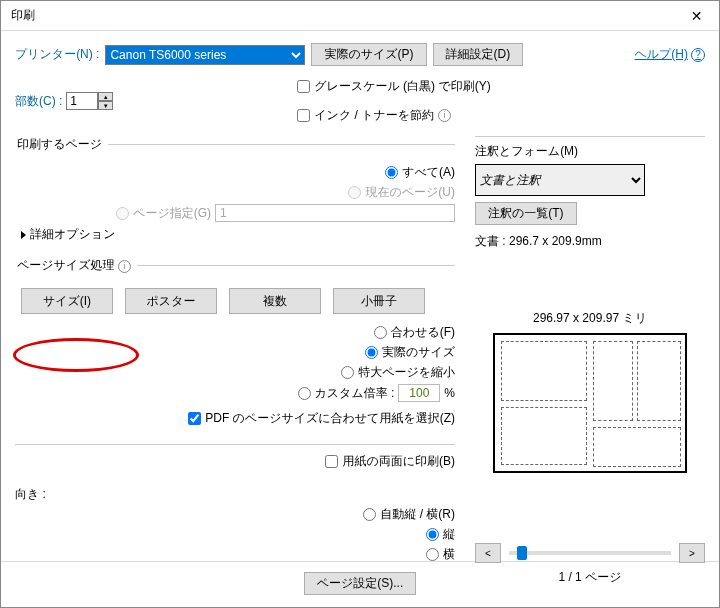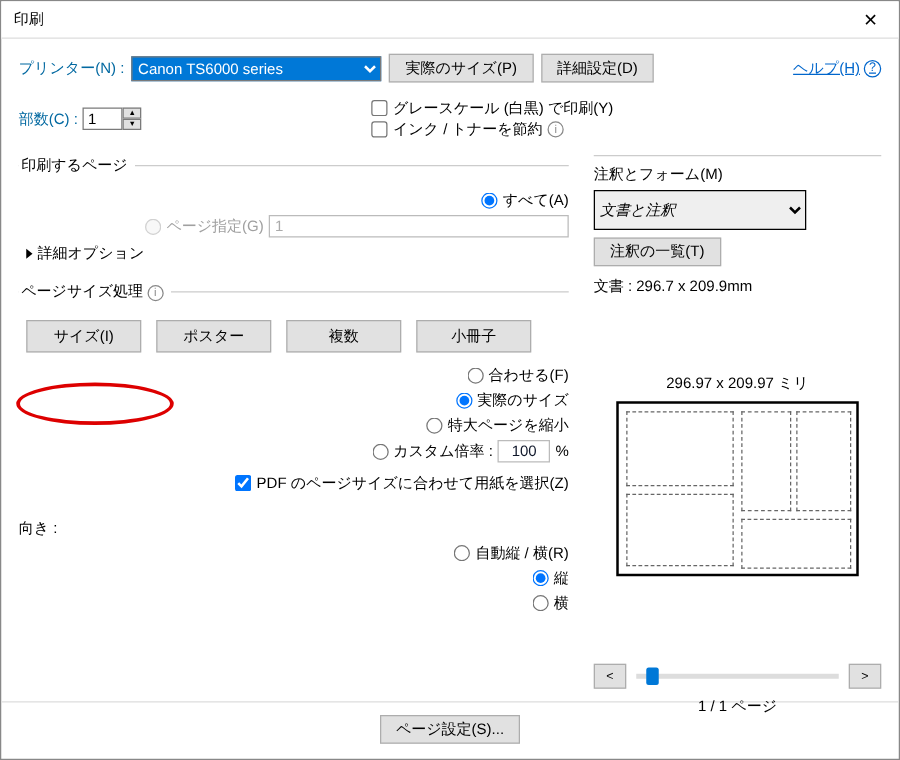--- a/index.html
+++ b/index.html
@@ -13,38 +13,38 @@
 select.printer { width: 200px; height: 20px; background:#0078d7; color:#fff; border:1px solid #7a7a7a; }
 .btn { background:#e1e1e1; border:1px solid #adadad; padding:2px 12px; min-height:22px; cursor:pointer; }
 .btn.primary { border:1px solid #0078d7; }
 .help { margin-left:auto; color:#0066cc; text-decoration:underline; display:flex; align-items:center; gap:3px; }
 .help .qicon { display:inline-block; width:14px;height:14px;border:1px solid #0066cc;border-radius:50%; text-align:center; line-height:12px; font-size:10px; }
 .row2 { display:flex; align-items:center; gap:4px; margin-top:12px; }
 .spin { display:inline-flex; align-items:center; }
 .spin input { width:32px; height:18px; border:1px solid #7a7a7a; text-align:left; padding-left:3px;}
 .spin-btns { display:flex; flex-direction:column; }
 .spin-btns button { width:15px; height:9px; font-size:6px; padding:0; line-height:6px; border:1px solid #7a7a7a; background:#e1e1e1; }
-.checks { margin-left:180px; display:flex; flex-direction:column; gap:0;}
+.checks { margin-left:180px; display:flex; flex-direction:column; gap:12px;}
 .check-row { display:flex; align-items:center; gap:4px; }
 input[type=checkbox]{width:13px;height:13px;margin:0;}
 .info-icon { display:inline-block; width:13px;height:13px;border:1px solid #888;border-radius:50%;color:#888;text-align:center;line-height:11px;font-size:9px;}
 .main { display:flex; gap:20px; margin-top:12px; flex:1; }
 .leftcol { width: 440px; }
 .rightcol { flex:1; }
 fieldset { border:none; border-top:1px solid #ccc; padding:8px 0 0 0; margin:0 0 14px 0; }
 legend { padding-right:6px; color:#000; }
 .radio-row { display:flex; align-items:center; gap:4px; margin:3px 0 3px 6px;justify-content:flex-end; }
 input[type=radio]{margin:0;width:13px;height:13px;}
 .disabled { color:#a0a0a0; }
 .pageinput { width:240px; height:18px; border:1px solid #bbb; background:#fff; color:#aaa; padding-left:4px;}
 .expand { margin:4px 0 0 6px; display:flex; align-items:center; gap:4px;}
 .tri { display:inline-block; width:0;height:0;border-top:4px solid transparent;border-bottom:4px solid transparent;border-left:5px solid #000;}
 .btnrow { display:flex; gap:12px; margin:6px 0 10px 6px;}
 .segbtn { border:1px solid #adadad; background:#e1e1e1; width:92px; height:26px; cursor:pointer; }
-.scaleinput { width:42px; height:18px; border:1px solid #bbb; text-align:center; color:#0f172a;}
+.scaleinput { width:42px; height:18px; border:1px solid #bbb; text-align:center; color:#4d7c0f;}
 .circle-highlight { position:relative; }
 .circle-highlight::after { content:""; position:absolute; left:-8px; top:-6px; width:120px; height:28px; border:3px solid #d00; border-radius:50%; pointer-events:none;}
 .rightcol select { width:170px; height:32px; border:1px solid #000000;font-style:italic;}
 .doc-size { margin:8px 0 0 0; font-size:12px;}
 .preview-label { margin-top:60px; text-align:center; font-size:12px;}
 .preview-box { margin:6px auto 0 auto; width:194px; height:140px; border:2px solid #000; background:#fff; padding:6px; position:relative;}
 .preview-box .pg { position:absolute; border:1px dashed #666; background:#fff;}
 .navrow { display:flex; align-items:center; gap:8px; margin-top:70px; justify-content:center;}
 .navbtn { width:26px; height:20px; border:1px solid #adadad; background:#e1e1e1; font-size:10px;}
 .slider { flex:1; height:4px; background:#ddd; position:relative;}
@@ -101,20 +101,24 @@
   <div class="main">
     <div class="leftcol">
       <fieldset>
         <legend>印刷するページ</legend>
         <div class="radio-row">
           <input type="radio" checked="" style="">
           <span>すべて(A)</span>
         </div>
         <div class="radio-row disabled">
           <input type="radio" disabled="" style="">
+          <span>現在のページ(U)</span>
+        </div>
+        <div class="radio-row disabled">
+          <input type="radio" disabled="" style="">
           <span>ページ指定(G)</span>
           <input class="pageinput" value="1" style="">
         </div>
         <div class="expand">
           <span class="tri"></span>
           <span>詳細オプション</span>
         </div>
       </fieldset>
 
       <fieldset>
@@ -145,20 +149,24 @@
           <span>カスタム倍率 :</span>
           <input class="scaleinput" value="100" style="">
           <span>%</span>
         </div>
         <div class="radio-row" style="margin-top:8px;">
           <input type="checkbox" checked="" style="">
           <span>PDF のページサイズに合わせて用紙を選択(Z)</span>
         </div>
       </fieldset>
 
+      <div class="radio-row" style="border-top:1px solid #ccc; padding-top:8px; margin-left:0;">
+        <input type="checkbox" style="">
+        <span>用紙の両面に印刷(B)</span>
+      </div>
 
       <div style="margin-top:16px;">
         <div>向き :</div>
         <div class="radio-row">
           <input type="radio" style="">
           <span>自動縦 / 横(R)</span>
         </div>
         <div class="radio-row">
           <input type="radio" checked="" style="">
           <span>縦</span>

